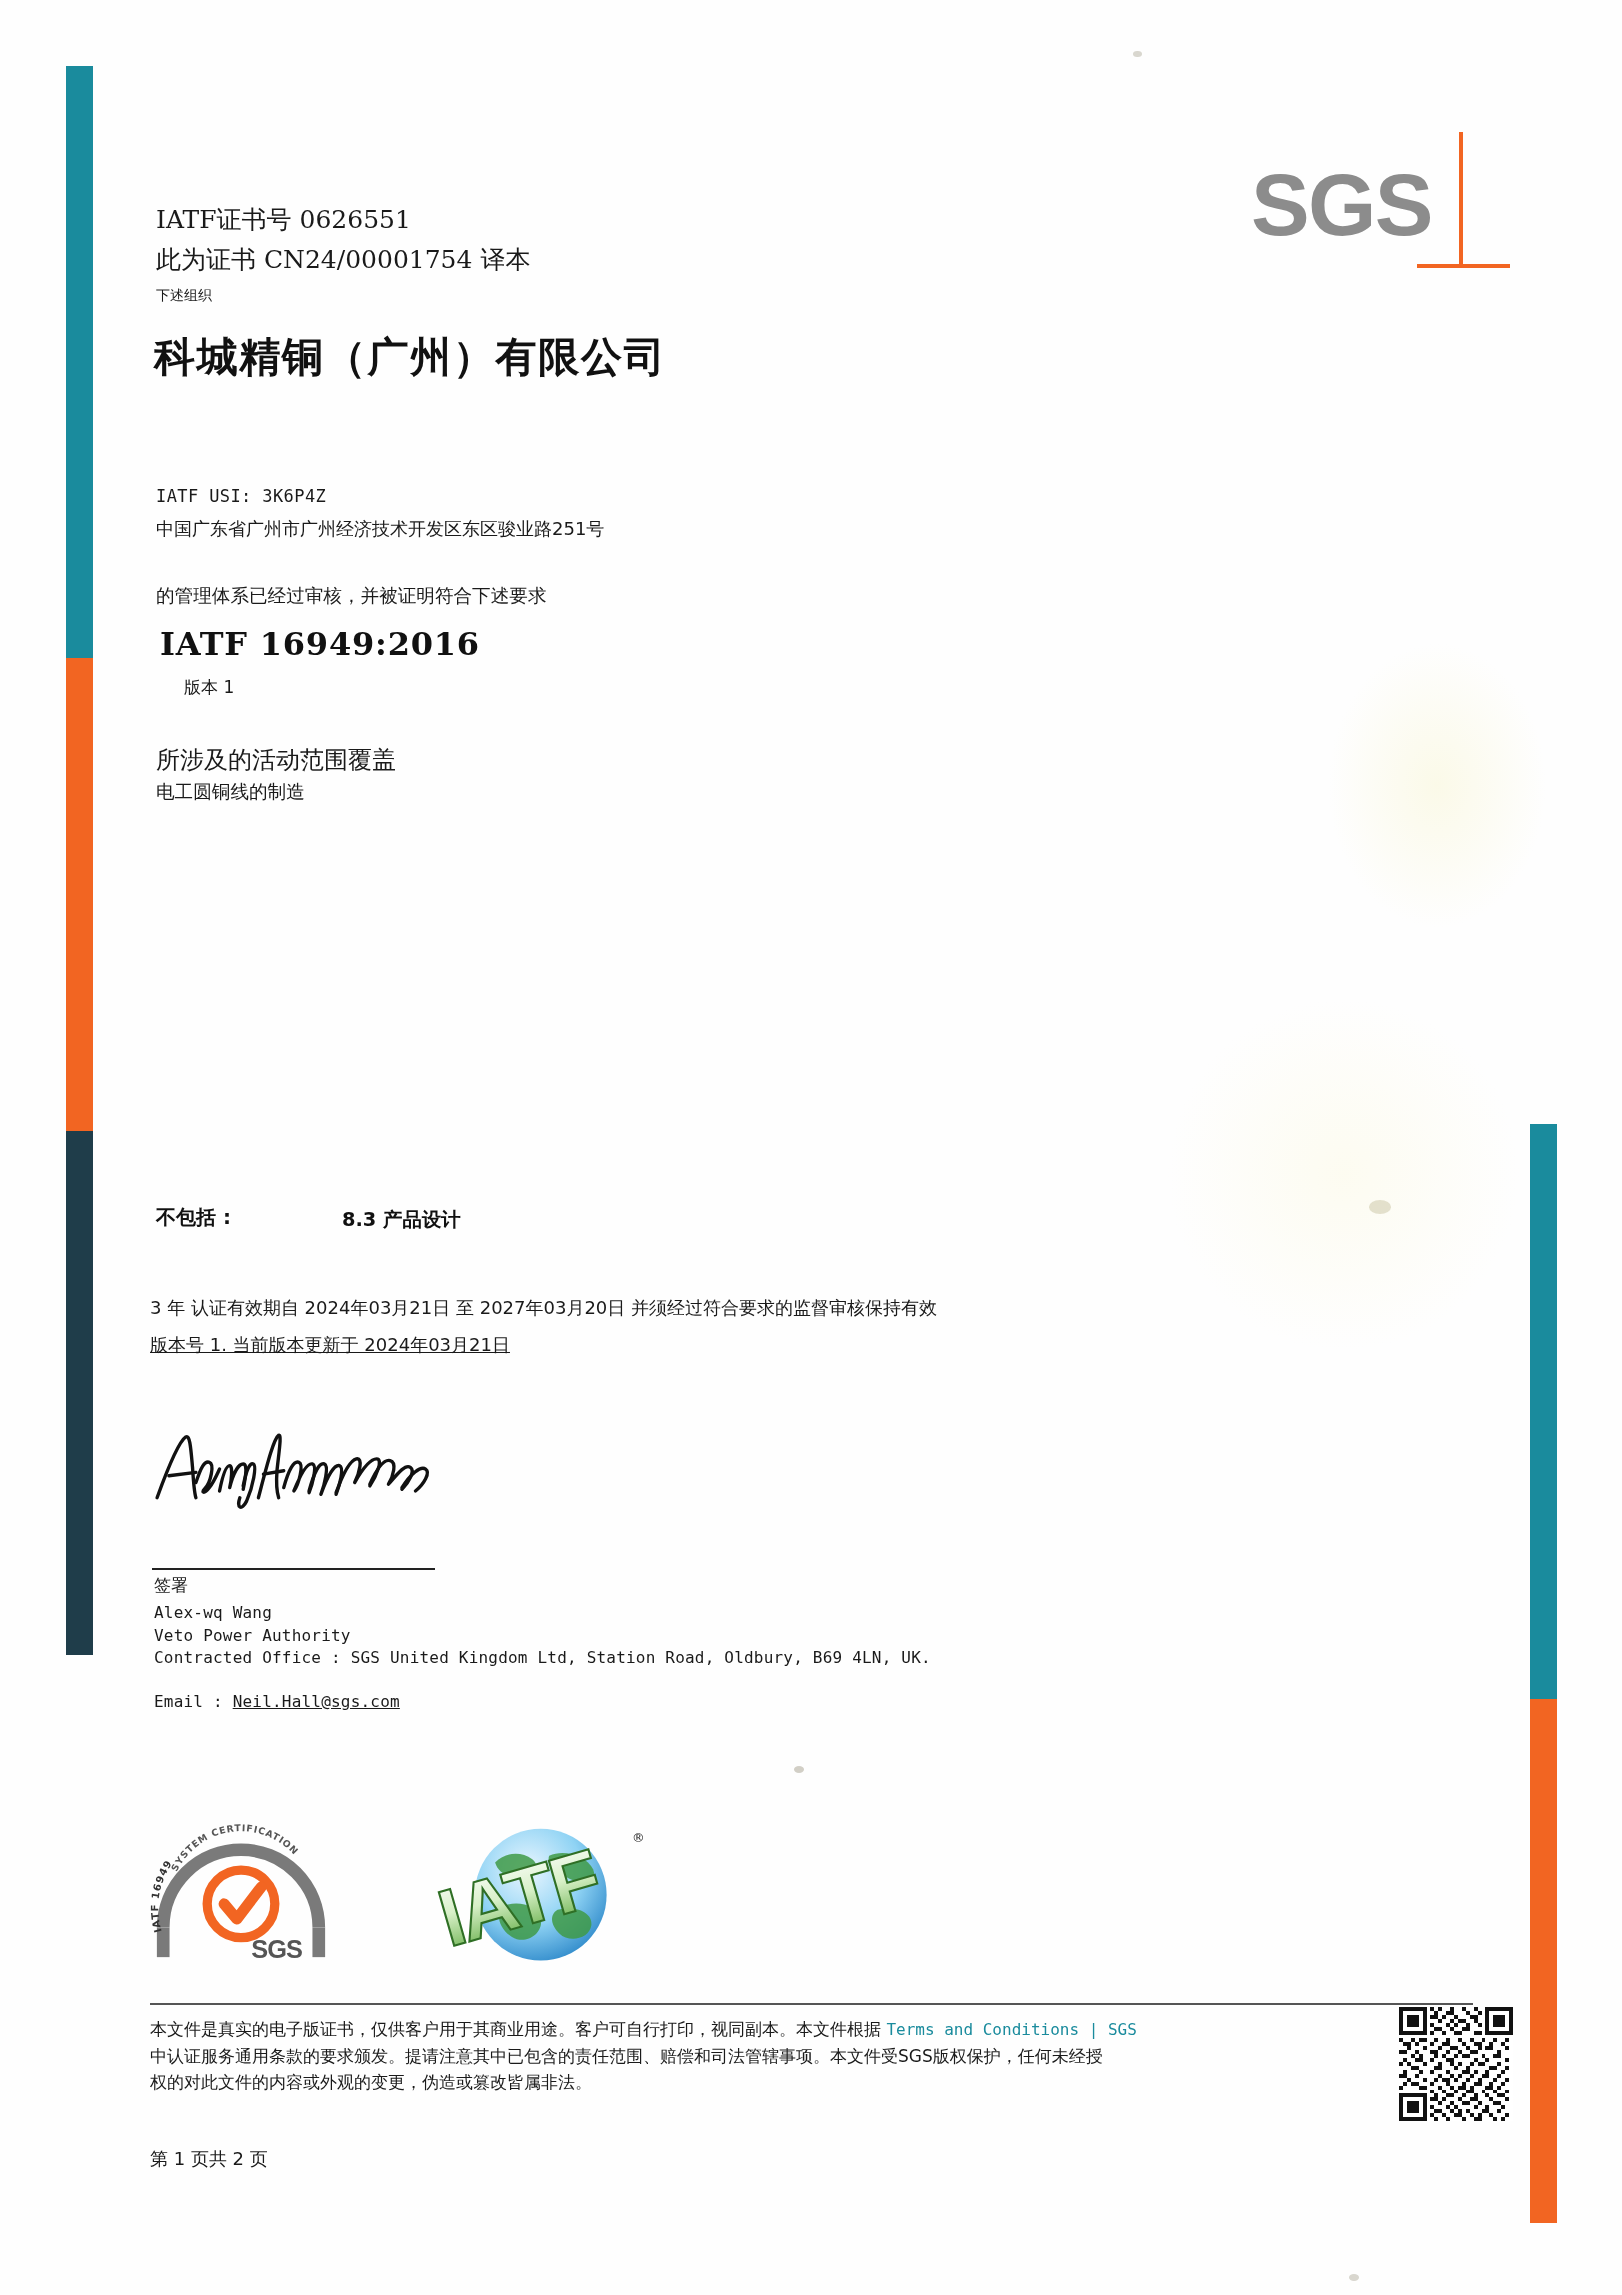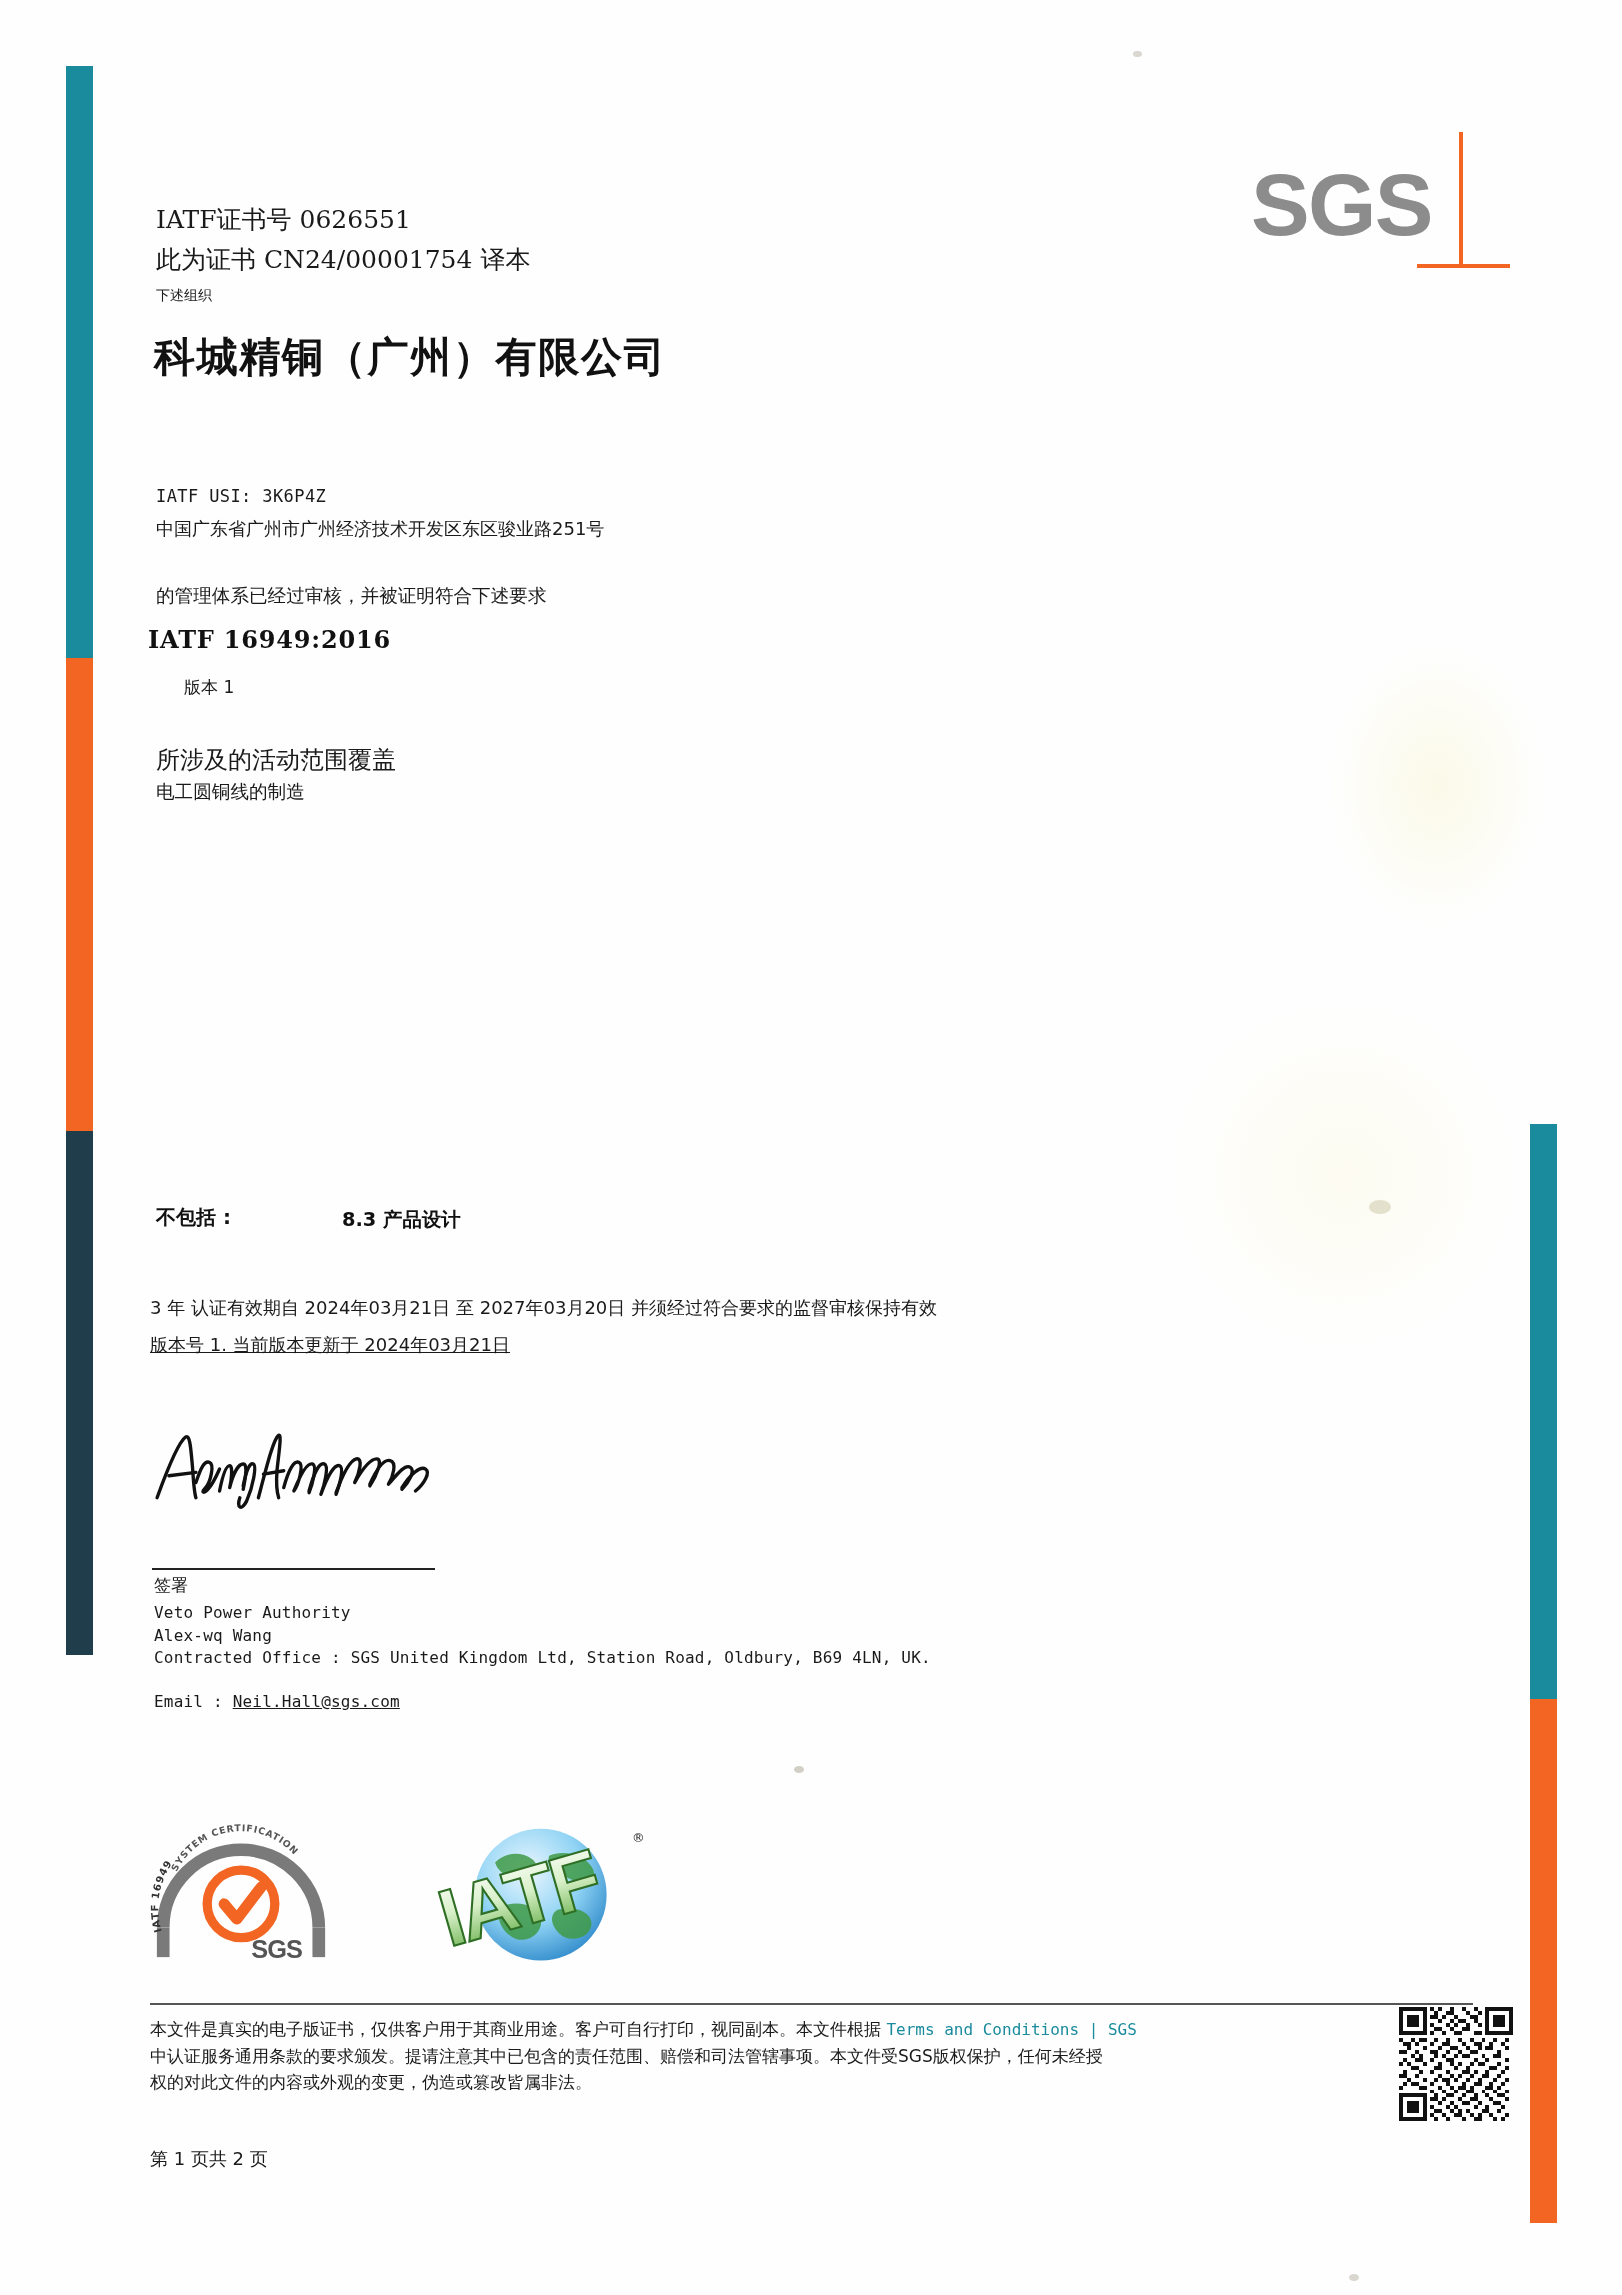--- a/index.html
+++ b/index.html
@@ -145,25 +145,25 @@
   .mgmt-line {
     position: absolute;
     left: 156px;
     top: 583px;
     font-family: "DejaVu Sans", sans-serif;
     font-size: 18.6px;
     color: #1a1a1a;
   }
   .standard {
     position: absolute;
-    left: 148px;
+    left: 160px;
     top: 625px;
     font-family: "DejaVu Serif", serif;
     font-weight: bold;
-    font-size: 24px;
+    font-size: 32px;
     color: #111;
     letter-spacing: 0.8px;
   }
   .version-small {
     position: absolute;
     left: 156px;
     top: 676px;
     font-family: "DejaVu Sans", sans-serif;
     font-size: 17px;
     color: #1a1a1a;
@@ -379,22 +379,22 @@
       <path d="M186 84 C192 62, 198 50, 204 52 C210 54, 204 78, 200 88 C208 66, 216 52, 222 54 C228 56, 222 78, 218 88"></path>
       <path d="M218 86 C226 64, 234 48, 242 46 C250 44, 246 62, 240 74 C248 60, 258 46, 266 46 C274 46, 266 66, 258 78"></path>
       <path d="M258 76 C266 58, 274 46, 282 48 C290 50, 286 66, 280 76 C292 62, 300 52, 306 56 C312 60, 304 74, 296 82"></path>
       <path d="M296 80 C306 64, 318 54, 324 58 C330 62, 322 76, 312 84"></path>
     </g>
   </svg>
 
   <div class="sig-rule"></div>
   <div class="sig-caption">签署</div>
   <div class="sig-block">
+    <div>Alex-wq Wang</div>
     <div>Veto Power Authority</div>
-    <div>Alex-wq Wang</div>
     <div>Contracted Office : SGS United Kingdom Ltd, Station Road, Oldbury, B69 4LN, UK.</div>
   </div>
   <div class="sig-email">
     <span>Email : </span><u>Neil.Hall@sgs.com</u>
   </div>
 
   <svg class="sgs-seal" viewBox="0 0 220 190">
     <defs>
       <path id="arcTop" d="M 26 110 A 84 84 0 0 1 194 110"></path>
       <path id="arcLeft" d="M 18 150 A 94 94 0 0 1 30 62"></path>

